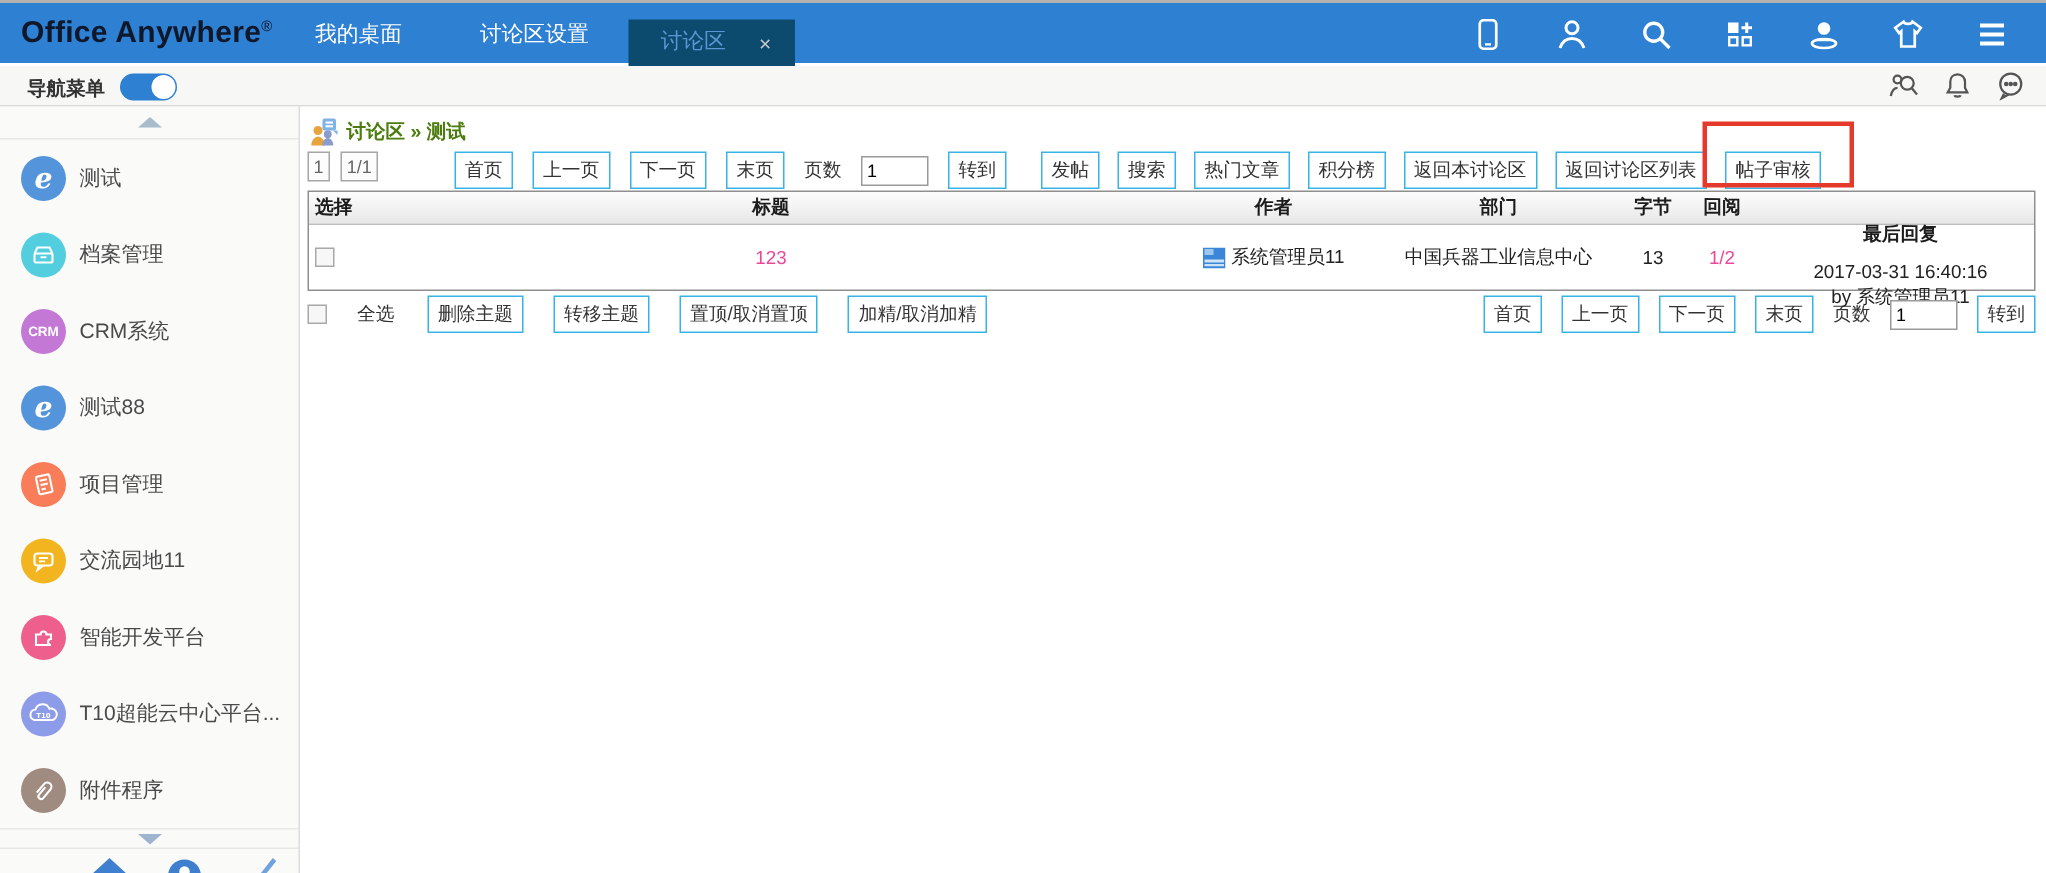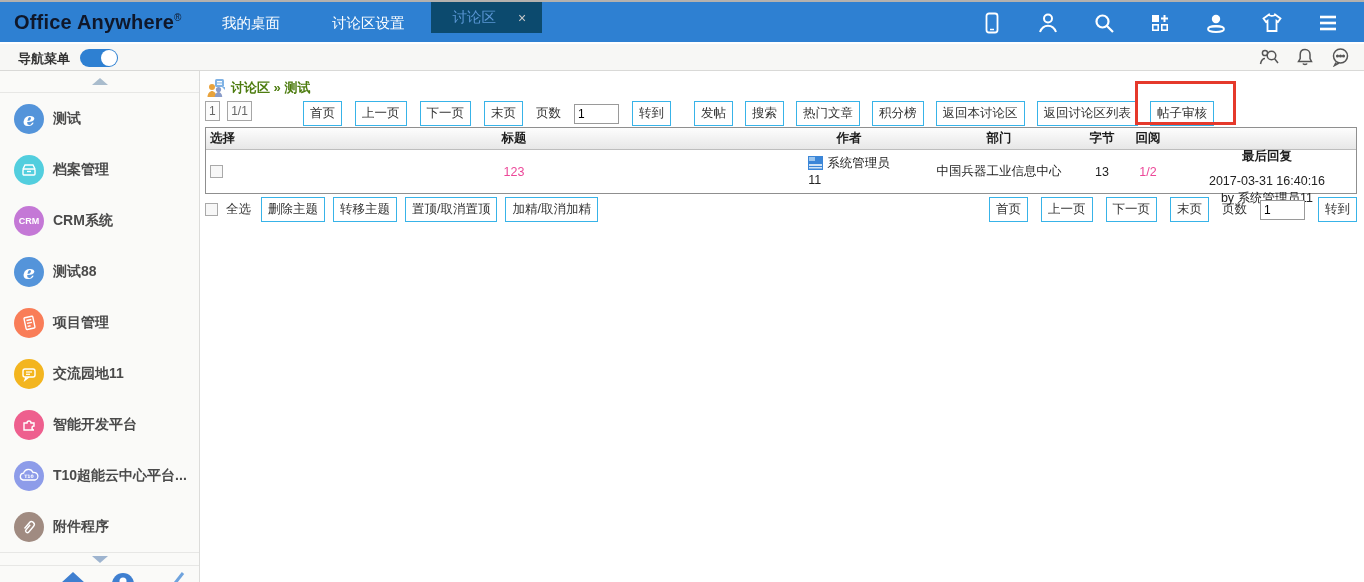--- a/index.html
+++ b/index.html
@@ -5,21 +5,21 @@
   * { margin:0; padding:0; box-sizing:border-box; }
   html,body { width:1364px; height:582px; overflow:hidden; background:#fff;
               font-family:"Liberation Sans","DejaVu Sans",sans-serif; }
 
   
   .header { position:absolute; left:0; top:0; width:1364px; height:42px;
             background:#2e80d2; border-top:2px solid #b4b1ae; }
   .logo { position:absolute; left:14px; top:9px; color:#0f172a; font-size:20px;
           font-weight:bold; letter-spacing:0.2px; }
   .logo sup { font-size:10px; font-weight:normal; }
-  .tabs { position:absolute; left:196px; top:0; height:42px; display:flex; align-items:flex-start; }
+  .tabs { position:absolute; left:184px; top:0; height:42px; display:flex; align-items:flex-end; }
   .tab { color:#fff; font-size:14.5px; padding:0 26px; height:42px; line-height:42px; cursor:pointer; }
   .tab.active { background:#0c4a6e; color:#5a96d5; height:31px; line-height:31px;
                 padding:0 16px 0 22px; display:flex; align-items:center; gap:22px; }
   .tab .close { color:#c9c9c9; font-size:14px; line-height:1; }
   .hicons { position:absolute; right:8px; top:0; height:42px; display:flex; align-items:center; }
   .hicon { width:56px; display:flex; justify-content:center; cursor:pointer; }
 
   
   .subbar { position:absolute; left:0; top:44px; width:1364px; height:27px;
             background:#f7f7f5; border-bottom:1px solid #d9d9d7; }
@@ -36,21 +36,21 @@
              background:#fafaf8; border-right:1px solid #dcdcda; }
   .scrollup { height:22px; border-bottom:1px solid #e7e7e5; display:flex;
               align-items:center; justify-content:center; cursor:pointer; }
   .tri-up { width:0; height:0; border-left:8px solid transparent; border-right:8px solid transparent;
             border-bottom:7px solid #a9bccd; }
   .tri-down { width:0; height:0; border-left:8px solid transparent; border-right:8px solid transparent;
               border-top:7px solid #9eb4cf; }
   .sitem { height:51px; display:flex; align-items:center; padding-left:14px; cursor:pointer; }
   .si-icon { width:30px; height:30px; border-radius:50%; display:flex; align-items:center;
              justify-content:center; color:#fff; flex:0 0 30px; }
-  .si-label { margin-left:9px; font-size:14px; color:#4a4a4a; white-space:nowrap;font-weight:bold; }
+  .si-label { margin-left:9px; font-size:14px; color:#4a4a4a; white-space:nowrap; }
   .scrolldown { height:14px; border-top:1px solid #e7e7e5; border-bottom:1px solid #e7e7e5;
                 display:flex; align-items:center; justify-content:center; cursor:pointer; }
   .dockrow { height:16px; overflow:hidden; position:relative; }
   .dockrow svg { position:absolute; top:4px; }
 
   
   .main { position:absolute; left:201px; top:71px; width:1163px; height:511px; background:#fff; }
   .crumb { position:absolute; left:5px; top:7px; display:flex; align-items:center; gap:4px; }
   .crumb .txt { font-size:13px; font-weight:bold; color:#4d7c0f; cursor:pointer; }
 
@@ -75,27 +75,27 @@
   .g-row { display:flex; height:43px; align-items:center; font-size:12.5px; color:#222; }
   .c { display:flex; align-items:center; justify-content:center; text-align:center; height:100%; }
   .c0 { flex:0 0 38px; justify-content:flex-start; padding-left:4px; }
   .c1 { flex:0 0 540px; }
   .c2 { flex:0 0 130px; }
   .c3 { flex:0 0 170px; }
   .c4 { flex:0 0 36px; }
   .c5 { flex:0 0 56px; }
   .c6 { flex:0 0 182px;margin-top:36px; }
   .link { color:#ec4899; cursor:pointer; }
-  .author { display:flex; flex-direction:column; align-items:flex-start; line-height:17px; }
+  .author { display:flex; align-items:center; line-height:17px; }
   .author .l1 { display:flex; align-items:center; gap:4px; }
   .twoline { line-height:17px; text-align:center; }
   .cb { width:13px; height:13px; border:1px solid #a9a9a9; background:#f7f7f7; display:inline-block; cursor:pointer; }
 
   .bottombar { position:absolute; left:4px; top:126px; width:1152px; display:flex; align-items:center; }
-  .ba-left { display:flex; align-items:center; gap:8px; }
+  .ba-left { display:flex; align-items:center; gap:20px; }
   .ba-left .lbl { font-size:12.5px; color:#333; margin-right:2px; }
   .ba-right { margin-left:auto; display:flex; gap:13px; align-items:center; }
 </style>
 </head>
 <body>
 
 <div class="header">
   <div class="logo"><span>Office Anywhere</span><sup>®</sup></div>
 
   <div class="tabs">

